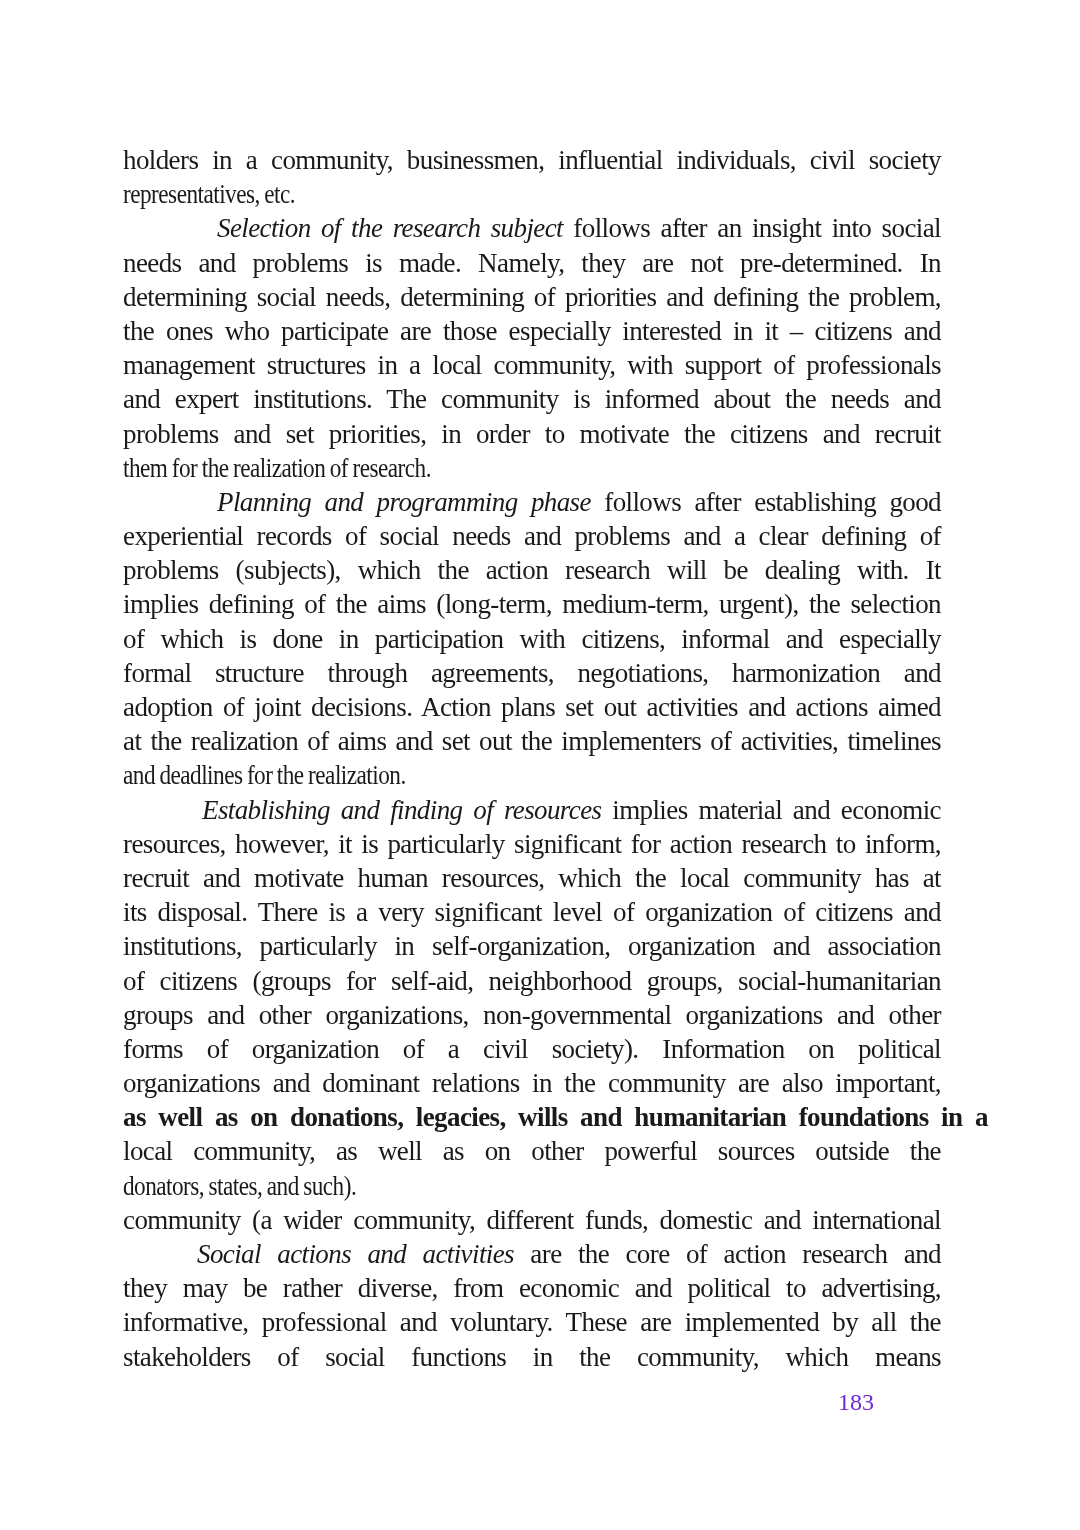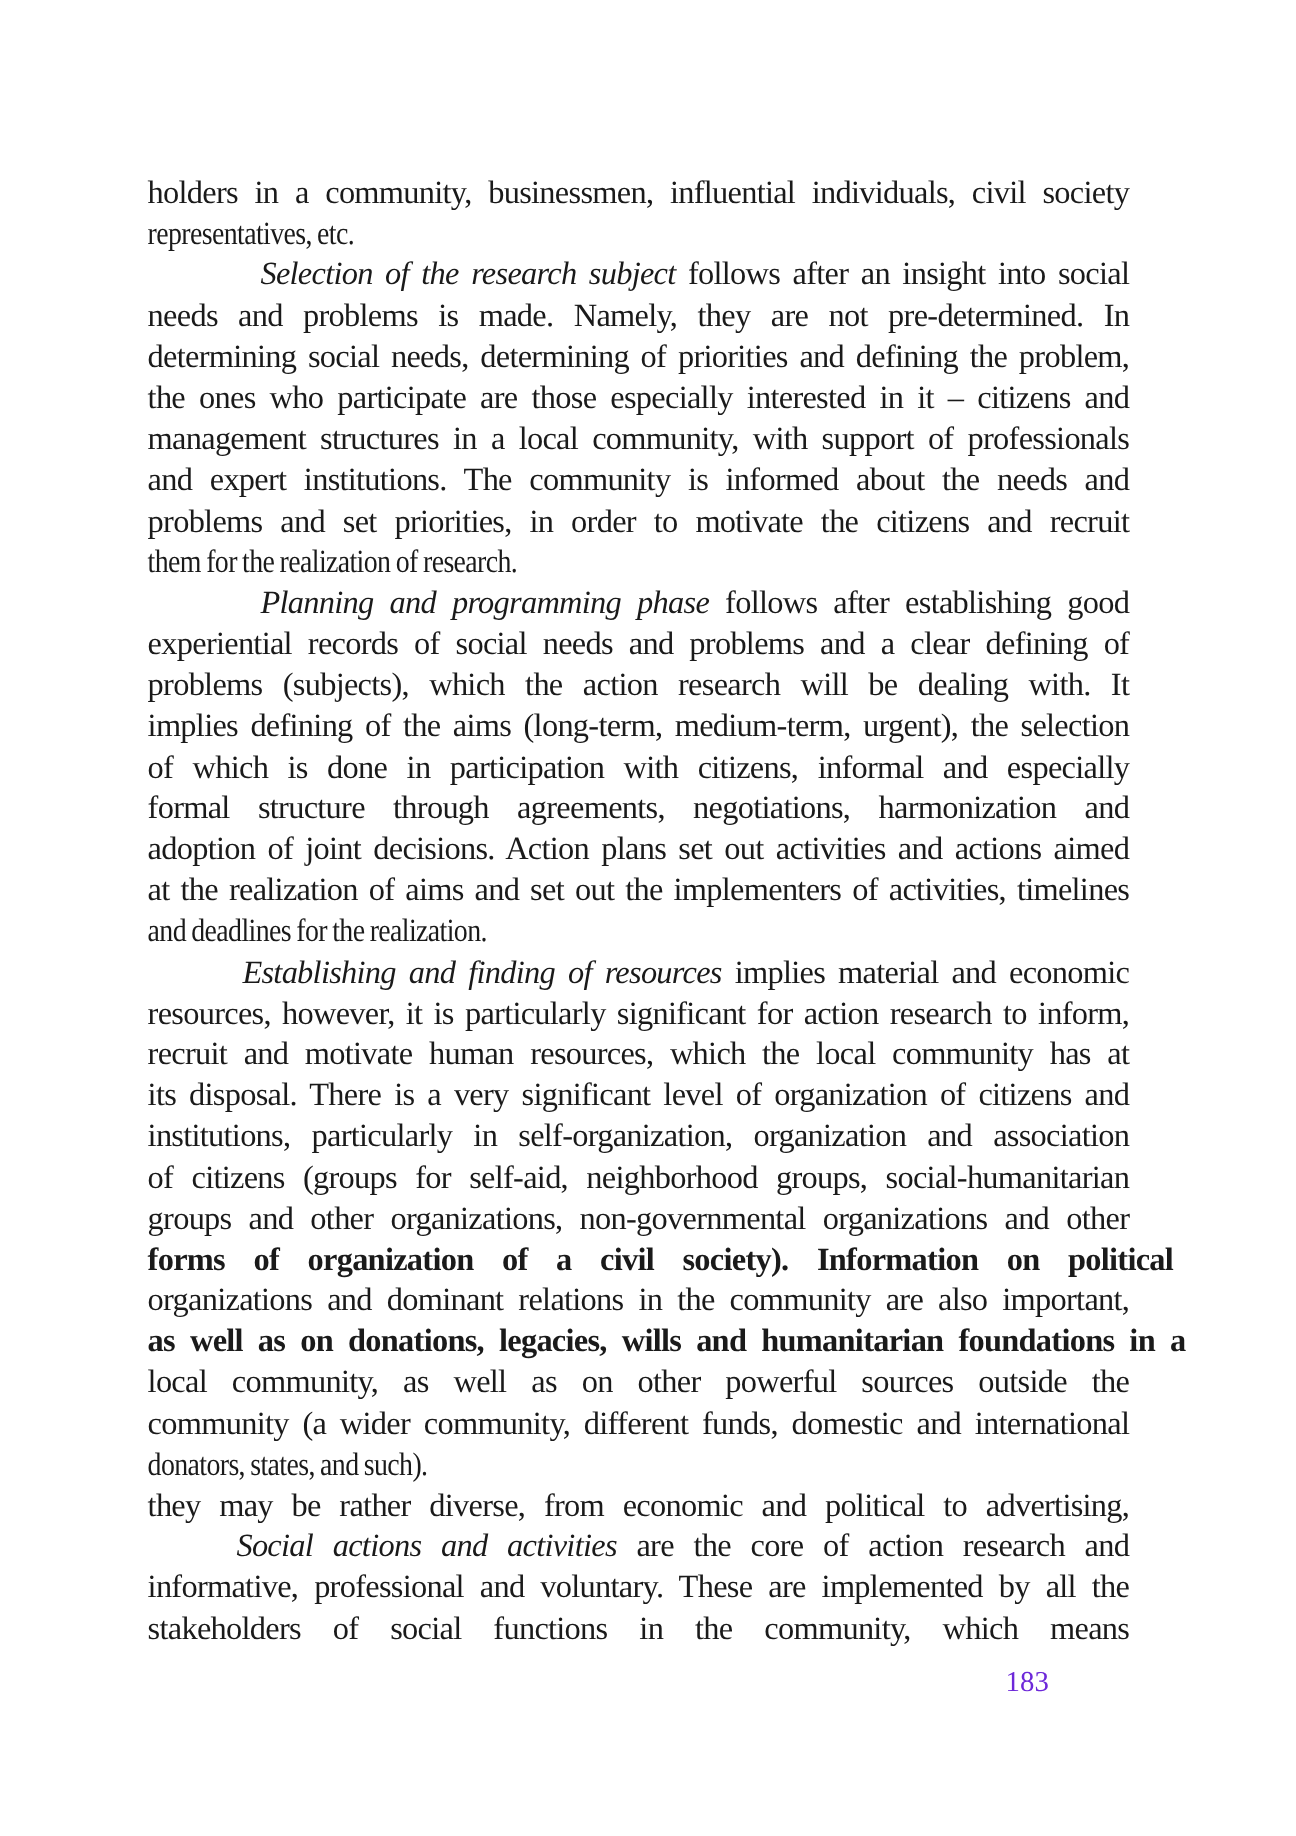--- a/index.html
+++ b/index.html
@@ -48,28 +48,28 @@
     <span class="line" style="display: block;"><span style="display: inline-block; white-space: nowrap; word-spacing: 2.9987px;">at the realization of aims and set out the implementers of activities, timelines</span></span>
     <span class="line last" style="display: block;"><span style="display: inline-block; white-space: nowrap; transform-origin: left center; transform: scaleX(0.86);">and deadlines for the realization.</span></span>
 
     <span class="line" style="display: block;"><span style="display: inline-block; white-space: nowrap; word-spacing: 4.66406px;"><span class="ind" style="width:79px"></span><i>Establishing and finding of resources</i><span> implies material and economic</span></span></span>
     <span class="line" style="display: block;"><span style="display: inline-block; white-space: nowrap; word-spacing: 3.17344px; font-family: Liberation Serif, serif;">resources, however, it is particularly significant for action research to inform,</span></span>
     <span class="line" style="display: block;"><span style="display: inline-block; white-space: nowrap; word-spacing: 7.64844px;">recruit and motivate human resources, which the local community has at</span></span>
     <span class="line" style="display: block;"><span style="display: inline-block; white-space: nowrap; word-spacing: 4.65495px;">its disposal. There is a very significant level of organization of citizens and</span></span>
     <span class="line" style="display: block;"><span style="display: inline-block; white-space: nowrap; word-spacing: 11.4792px;">institutions, particularly in self-organization, organization and association</span></span>
     <span class="line" style="display: block;"><span style="display: inline-block; white-space: nowrap; word-spacing: 9.12277px;">of citizens (groups for self-aid, neighborhood groups, social-humanitarian</span></span>
     <span class="line" style="display: block;"><span style="display: inline-block; white-space: nowrap; word-spacing: 8.12946px;">groups and other organizations, non-governmental organizations and other</span></span>
-    <span class="line" style="display: block; font-weight: bold;"><span style="display: inline-block; white-space: nowrap; word-spacing: 17.5972px;">forms of organization of a civil society). Information on political</span></span>
+    <span class="line" style="display: block;"><span style="display: inline-block; white-space: nowrap; word-spacing: 17.5972px;">forms of organization of a civil society). Information on political</span></span>
     <span class="line" style="display: block;"><span style="display: inline-block; white-space: nowrap; word-spacing: 6.32986px;">organizations and dominant relations in the community are also important,</span></span>
     <span class="line" style="display: block; font-weight: bold;"><span style="display: inline-block; white-space: nowrap; word-spacing: 6.34659px;">as well as on donations, legacies, wills and humanitarian foundations in a</span></span>
     <span class="line" style="display: block;"><span style="display: inline-block; white-space: nowrap; word-spacing: 14.5672px;">local community, as well as on other powerful sources outside the</span></span>
+    <span class="line last" style="display: block;"><span style="display: inline-block; white-space: nowrap; transform-origin: left center; transform: scaleX(0.86);">donators, states, and such).</span></span>
     <span class="line" style="display: block;"><span style="display: inline-block; white-space: nowrap; word-spacing: 5.28125px;">community (a wider community, different funds, domestic and international</span></span>
-    <span class="line last" style="display: block;"><span style="display: inline-block; white-space: nowrap; transform-origin: left center; transform: scaleX(0.86);">donators, states, and such).</span></span>
 
+    <span class="line" style="display: block;"><span style="display: inline-block; white-space: nowrap; word-spacing: 10.225px;"><span class="ind" style="width:74px"></span><i>Social actions and activities</i><span> are the core of action research and</span></span></span>
     <span class="line" style="display: block;"><span style="display: inline-block; white-space: nowrap; word-spacing: 9.43437px;">they may be rather diverse, from economic and political to advertising,</span></span>
-    <span class="line" style="display: block;"><span style="display: inline-block; white-space: nowrap; word-spacing: 10.225px;"><span class="ind" style="width:74px"></span><i>Social actions and activities</i><span> are the core of action research and</span></span></span>
     <span class="line" style="display: block;"><span style="display: inline-block; white-space: nowrap; word-spacing: 7.11632px;">informative, professional and voluntary. These are implemented by all the</span></span>
     <span class="line" style="display: block;"><span style="display: inline-block; white-space: nowrap; word-spacing: 20.418px;">stakeholders of social functions in the community, which means</span></span>
 
   </div>
 
   <div class="page-number">183</div>
 </div>
 
 </body></html>

